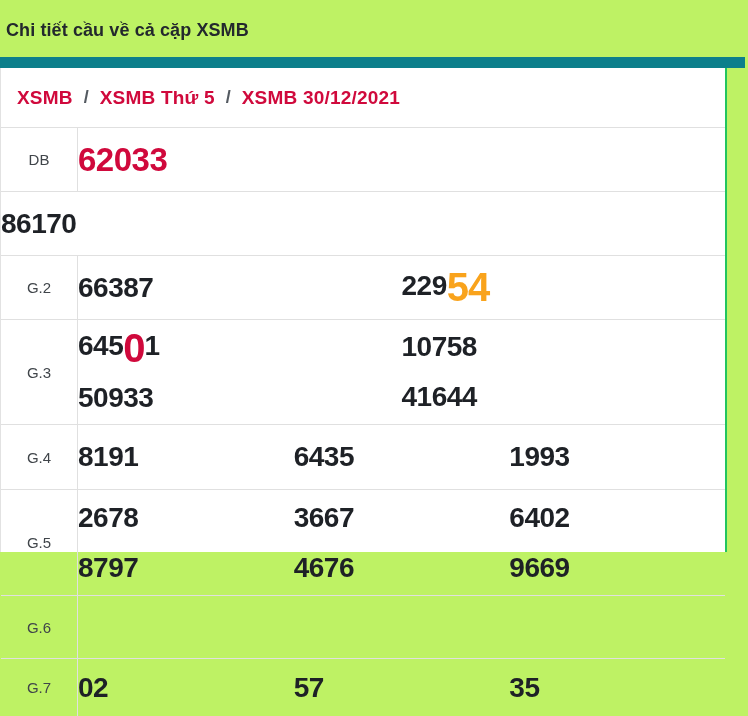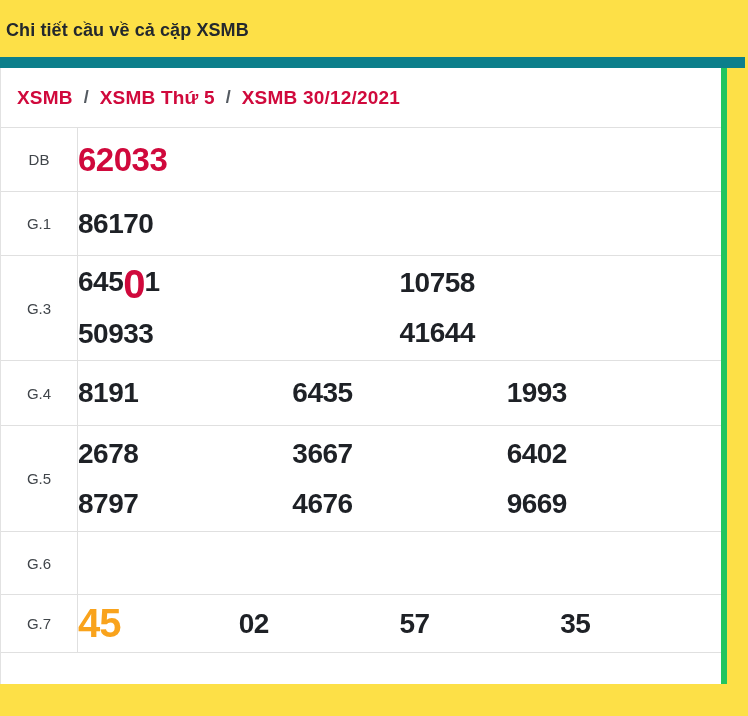--- a/index.html
+++ b/index.html
@@ -1,34 +1,34 @@
 <!DOCTYPE html>
 <html lang="vi"><head>
 <meta charset="utf-8">
 <style>
   * { margin:0; padding:0; box-sizing:border-box; }
   html,body { background:#ffffff; }
   body {
     font-family:"Liberation Sans","DejaVu Sans",sans-serif;
     color:#1f2328;
   }
-  .page { width:748px; height:716px; overflow:hidden; background:#fde047; }
+  .page { width:748px; height:716px; overflow:hidden; background:#bef264; }
 
   
   .page-header { height:57px; padding:20px 0 0 6px; }
   .page-title { font-size:18px; font-weight:700; color:#23282d; letter-spacing:0.1px; }
 
   
   .accent-bar { height:11px; background:#0c7f8b; margin-right:3px; }
   .panel {
     margin-right:21px;
     border-left:1px solid #e2e2e2;
-    border-right:6px solid #22c55e;
+    border-right:2px solid #22c55e;
     background:#fff;
-    height:616px;
+    height:484px;
   }
 
   
   .breadcrumb {
     height:59px; display:flex; align-items:center;
     padding-left:16px; gap:11px;
   }
   .crumb {
     color:#d0093c; font-size:19px; font-weight:700;
     text-decoration:none; cursor:pointer; letter-spacing:0.2px;
@@ -81,28 +81,38 @@
       <div class="t-row" style="height:64px">
         <div class="t-label">DB</div>
         <div class="t-cells">
           <div class="t-cell">
             <span class="num db-num">62033</span>
           </div>
         </div>
       </div>
 
       <div class="t-row" style="height:64px">
-        <div class="t-label">G.1</div>
         <div class="t-cells">
           <div class="t-cell">
             <span class="num">86170</span>
           </div>
         </div>
       </div>
 
+      <div class="t-row" style="height:64px">
+        <div class="t-label">G.2</div>
+        <div class="t-cells">
+          <div class="t-cell">
+            <span class="num">66387</span>
+          </div>
+          <div class="t-cell">
+            <span class="num"><span>229</span><span class="hl hl-orange">54</span></span>
+          </div>
+        </div>
+      </div>
 
       <div class="t-row" style="height:105px">
         <div class="t-label">G.3</div>
         <div class="t-cells">
           <div class="t-cell">
             <div class="line num"><span>645</span><span class="hl hl-red">0</span><span>1</span></div>
             <div class="line num">50933</div>
           </div>
           <div class="t-cell">
             <div class="line num">10758</div>
@@ -138,21 +148,20 @@
         </div>
       </div>
 
       <div class="t-row" style="height:63px">
         <div class="t-label">G.6</div>
       </div>
 
       <div class="t-row" style="height:58px">
         <div class="t-label">G.7</div>
         <div class="t-cells">
-          <div class="t-cell"><span class="num hl hl-orange">45</span></div>
           <div class="t-cell"><span class="num">02</span></div>
           <div class="t-cell"><span class="num">57</span></div>
           <div class="t-cell"><span class="num">35</span></div>
         </div>
       </div>
 
     </div>
   </div>
 </div>
 

